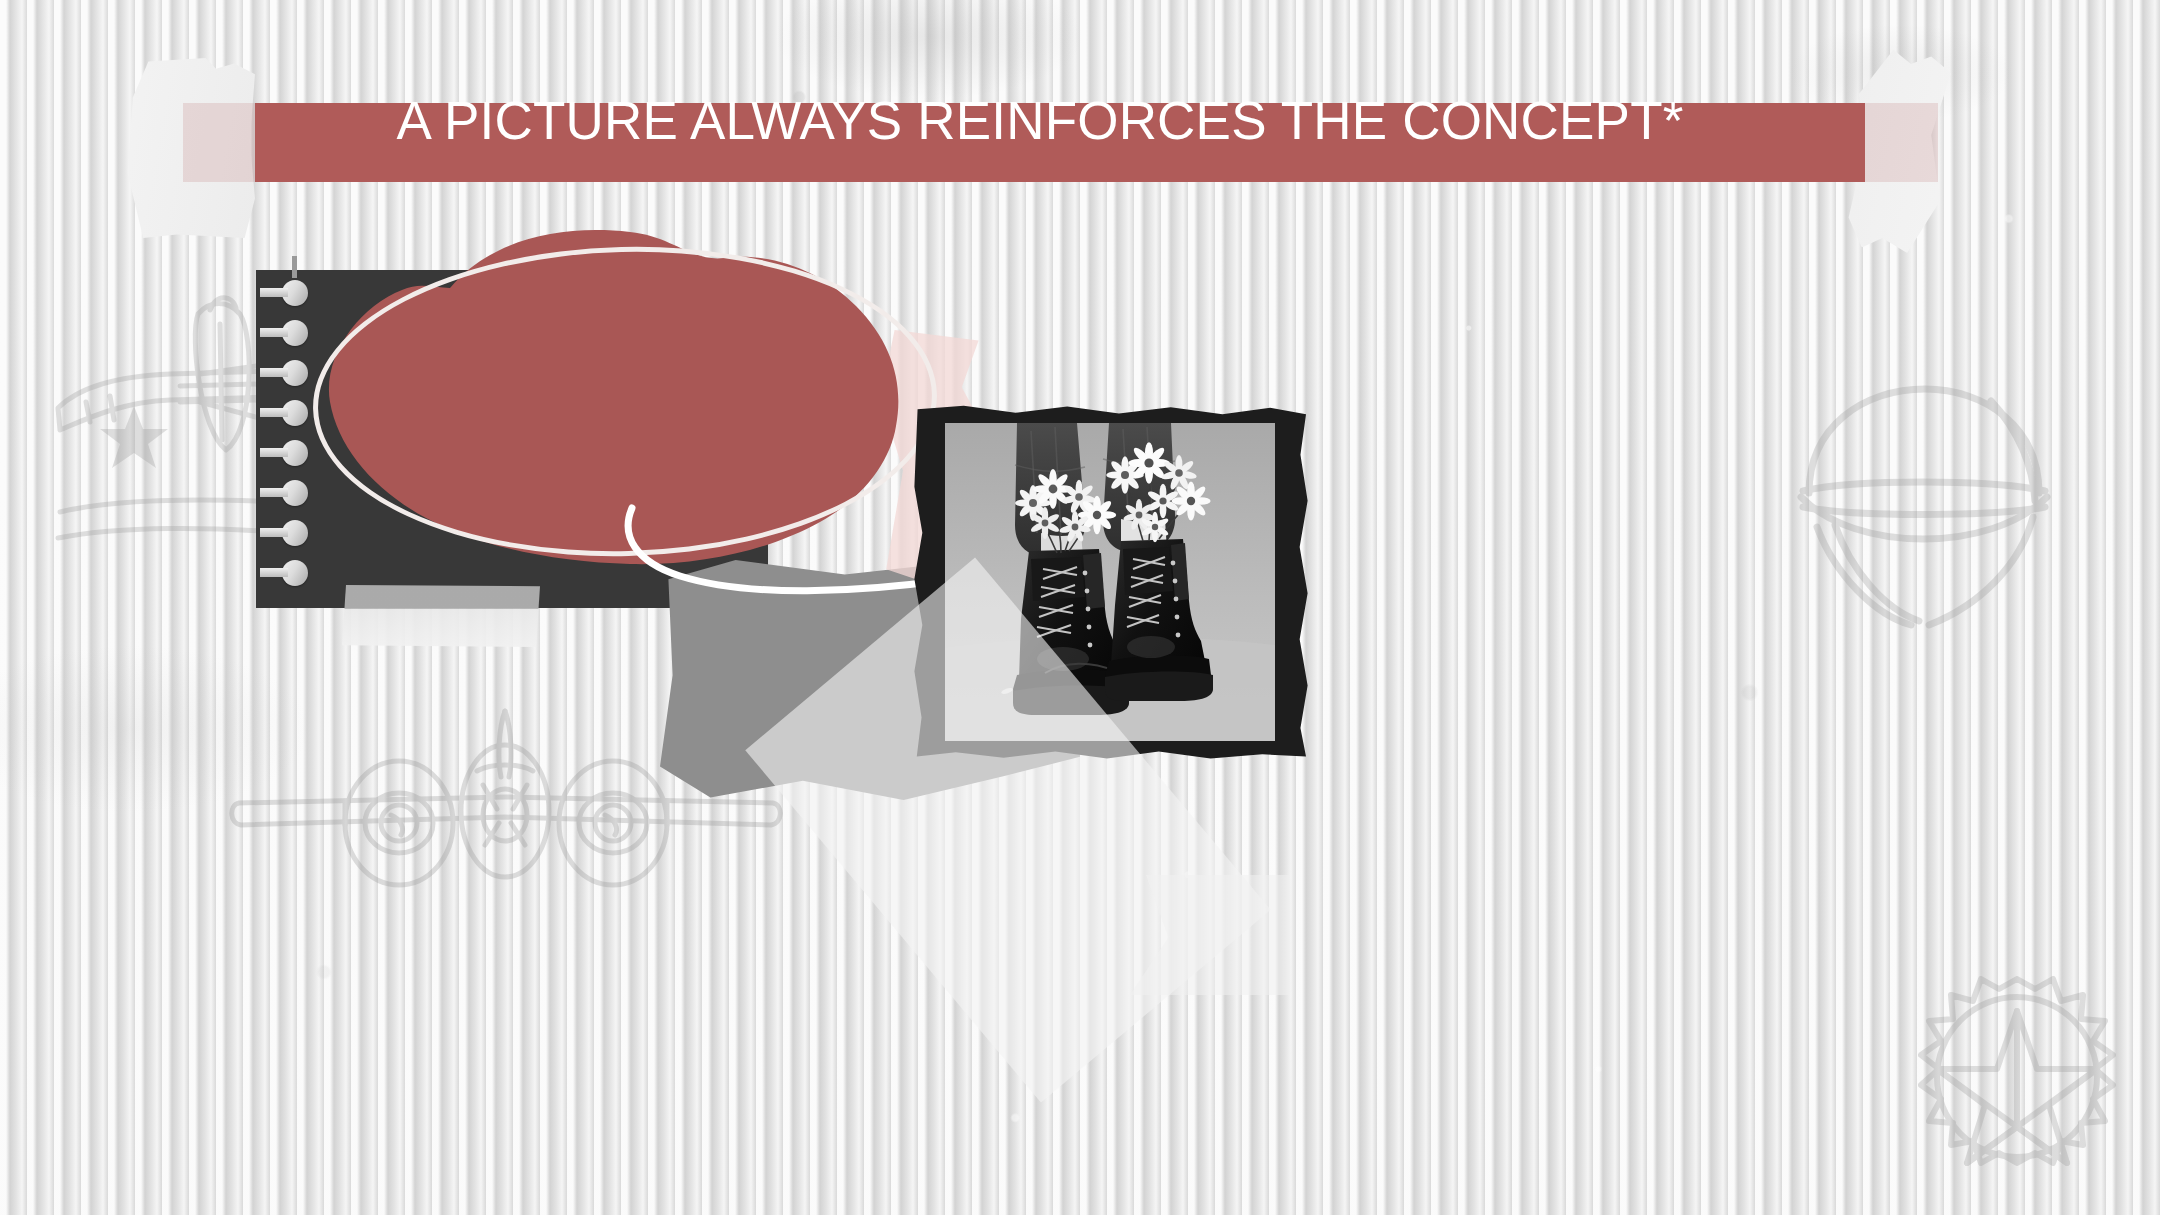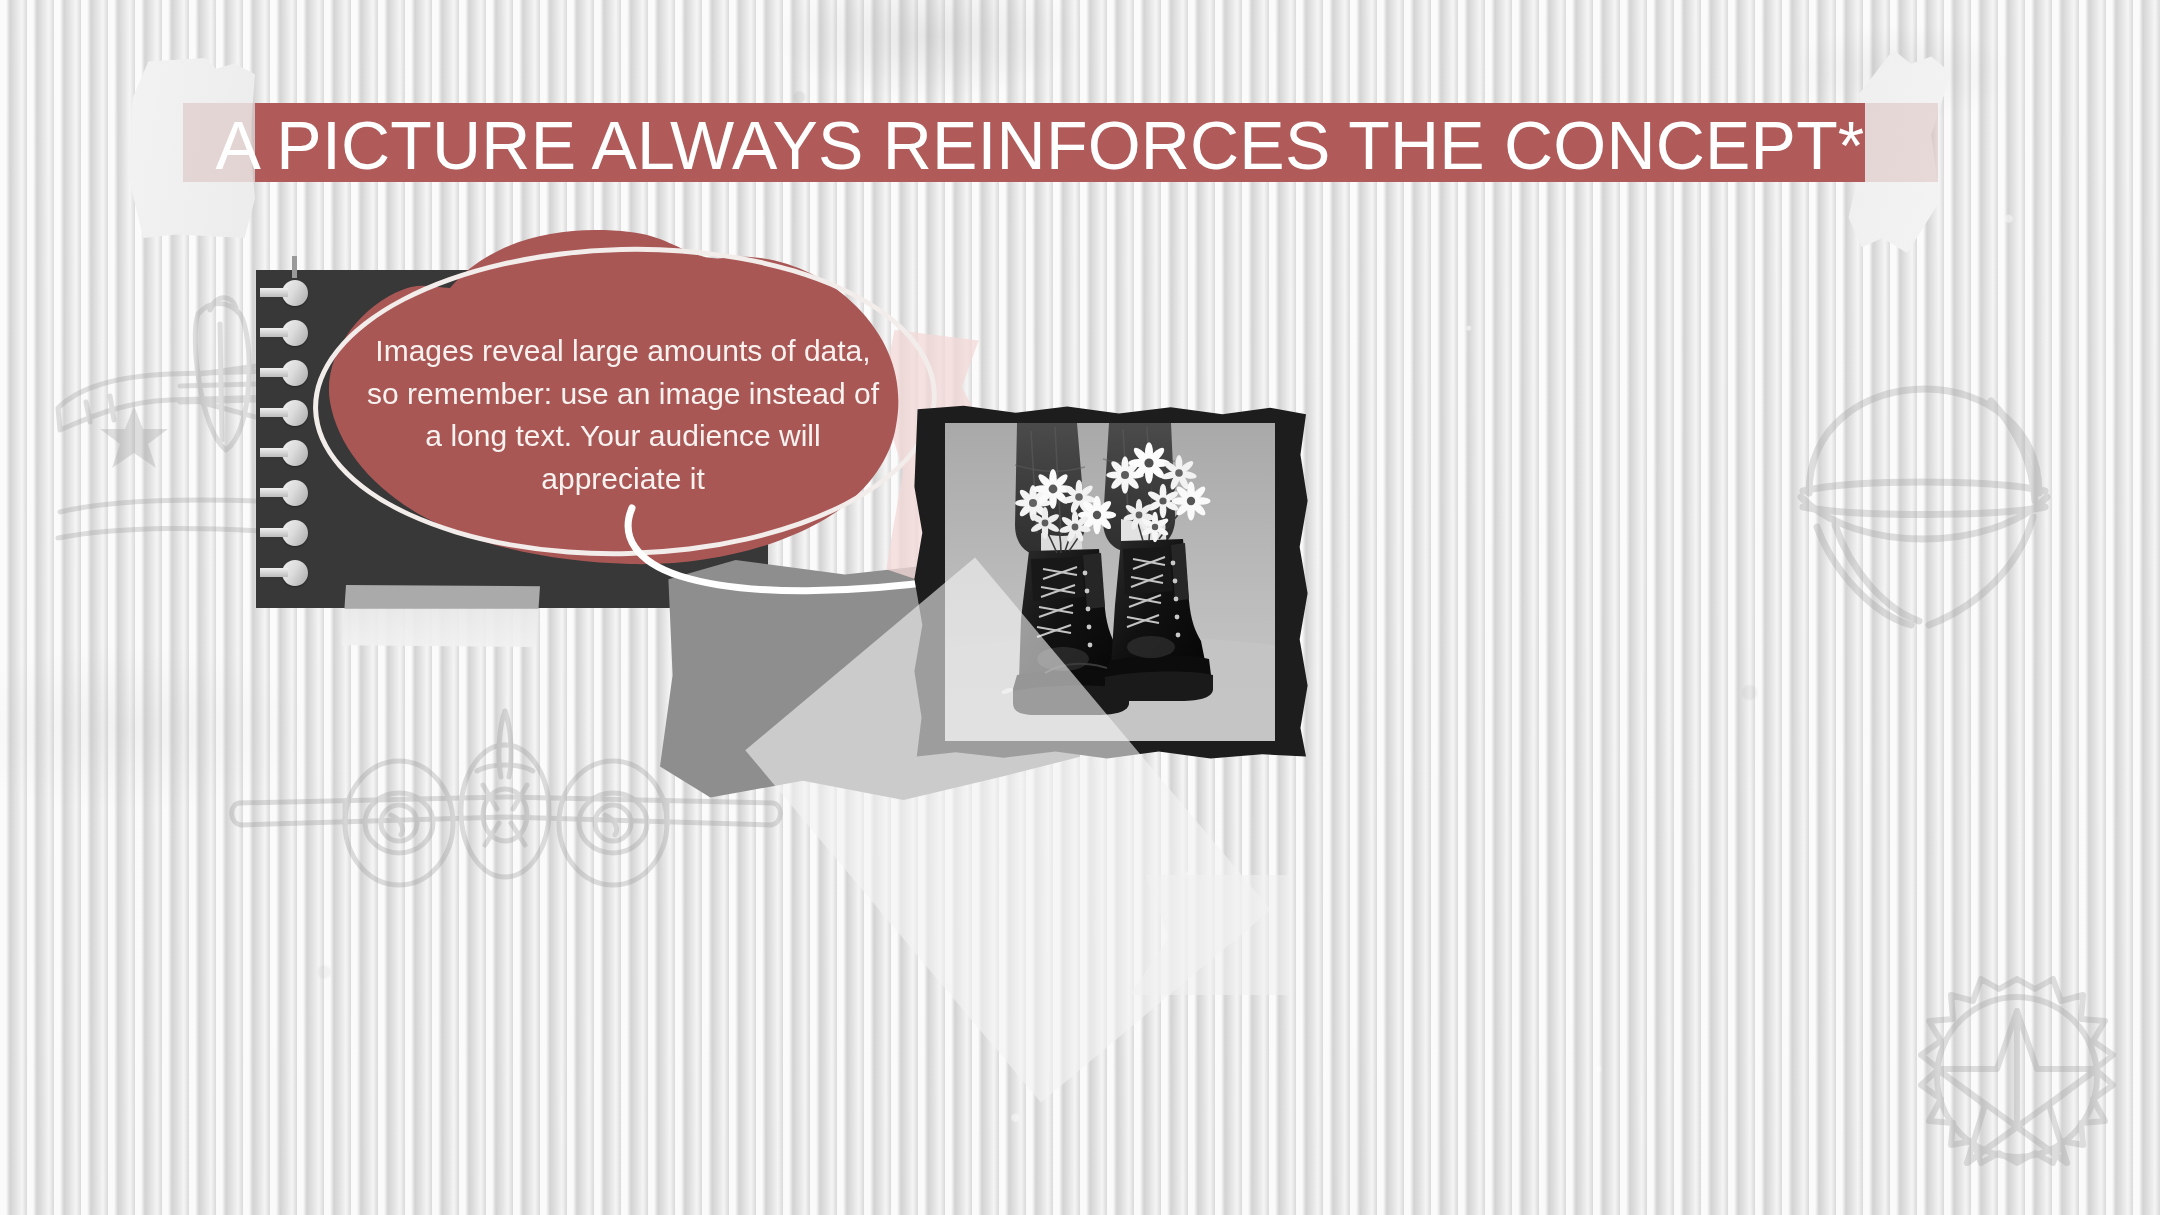--- a/index.html
+++ b/index.html
@@ -94,25 +94,25 @@
     background: #b05b59;
   }
   #title-band-shade {
     position: absolute;
     left: 183px; top: 103px;
     width: 1755px; height: 79px;
     background: rgba(176,91,89,0.17);
   }
   #title-text {
     position: absolute;
-    left: 160px; top: 63px;
+    left: 160px; top: 56px;
     width: 1760px;
     text-align: center;
     color: #ffffff;
-    font-size: 68px;
+    font-size: 53px;
     line-height: 1.08;
     font-weight: 400;
     letter-spacing: 0.2px;
     white-space: pre-line;
   }
 
   
   #notepad {
     position: absolute;
     left: 256px; top: 270px;
@@ -360,24 +360,20 @@
         C 592 124, 604 166, 596 208
         C 590 246, 560 282, 520 304
         C 470 332, 400 348, 330 346
         C 258 344, 182 330, 126 300
         C 74 272, 38 230, 30 184
         C 22 138, 60 88, 102 72
         C 120 64, 134 70, 150 70 Z"></path>
     </svg>
   </div>
   <div id="blob-outline"></div>
-  <div id="body-text">Images reveal large amounts of data,
-so remember: use an image instead of
-a long text. Your audience will
-appreciate it</div>
 
   <div id="notepad-tape"></div>
 
   <div id="arrow">
     <svg viewBox="0 0 380 110" width="380" height="110">
       <path d="M 22 8 C 10 36, 26 62, 70 76 C 140 98, 250 92, 336 80" fill="none" stroke="#ffffff" stroke-width="7" stroke-linecap="round"></path>
       <path d="M 322 68 L 352 80 L 322 92 Z" fill="#ffffff"></path>
     </svg>
   </div>
 

